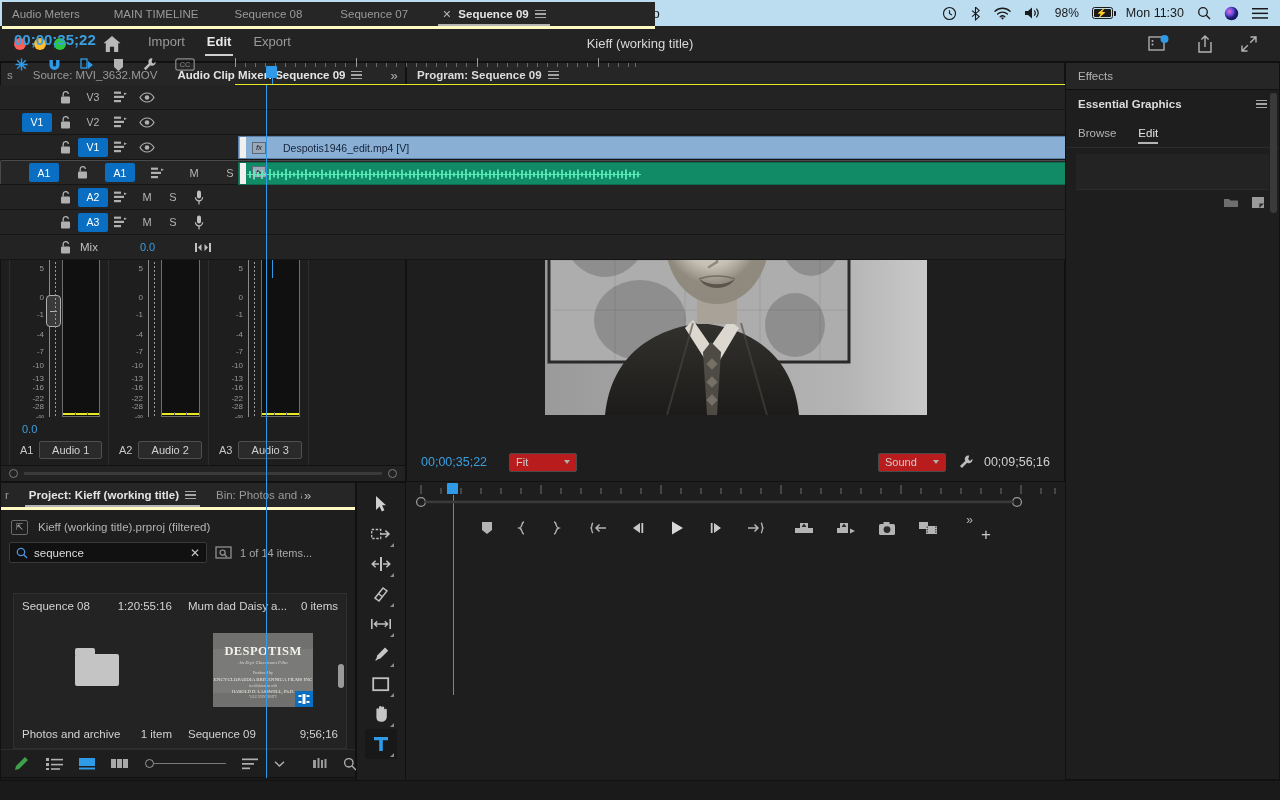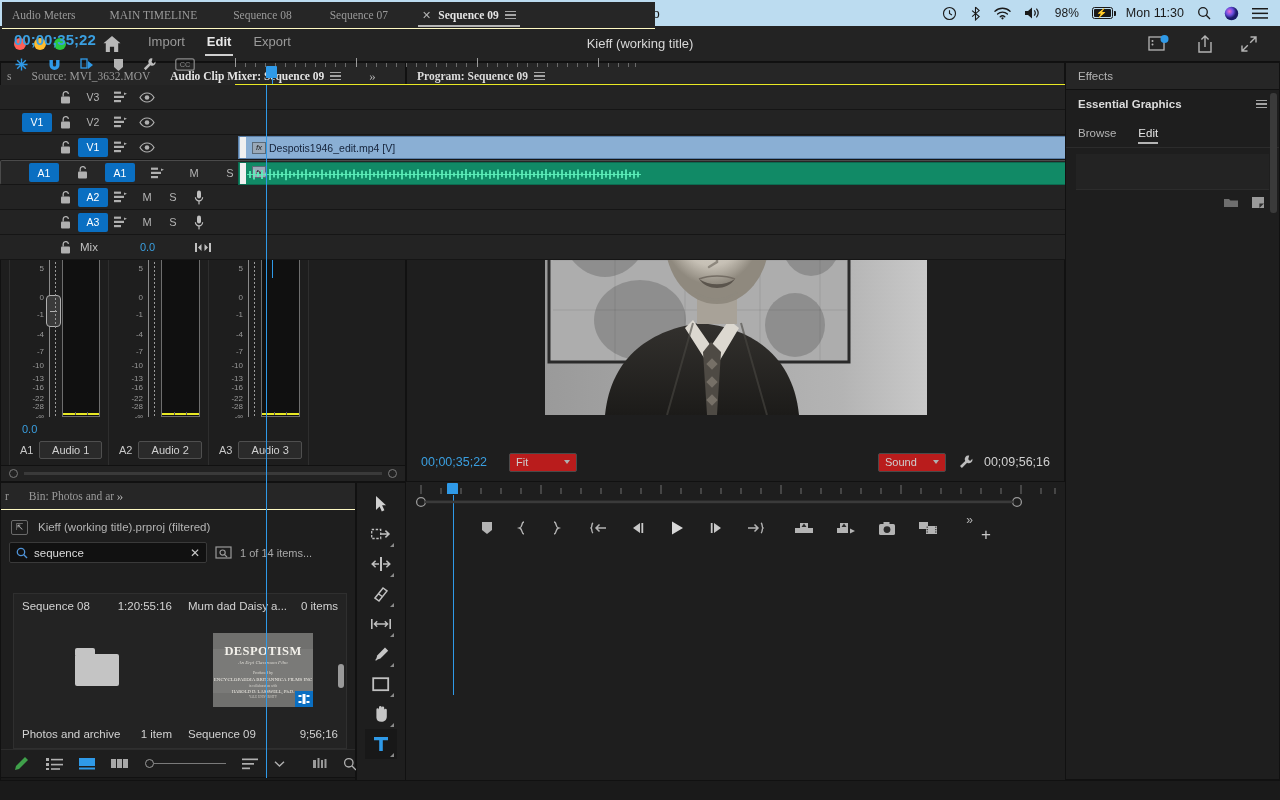--- a/index.html
+++ b/index.html
@@ -43,21 +43,21 @@
   .modes .m { color:#9a9a9a; position: relative; padding-bottom: 4px;}
   .modes .m.active { color:#e8e8e8; font-weight:bold; }
   .modes .m.active:after{content:"";position:absolute;left:-2px;right:-2px;bottom:-3px;height:2px;background:#d0d0d0;}
   .doctitle { position:absolute; left:0; right:0; text-align:center; font-size:13px; color:#d8d8d8; pointer-events:none;}
   .tb-right { margin-left:auto; display:flex; align-items:center; gap:26px; margin-right:22px; z-index:2;}
 
   
   .panel { position: absolute; background: #1e1e1e; border: 1px solid #111; }
   .panel-tabs {
     height: 27px; background: #262626; display:flex; align-items:center;
-    font-size: 11.5px; color: #9a9a9a; border-bottom: 1px solid #fef9c3; position:relative;font-family:Liberation Serif, serif;
+    font-size: 11.5px; color: #9a9a9a; border-bottom: 3px solid #fef9c3; position:relative;
   }
   .ptab { padding: 0 10px; height:27px; display:flex; align-items:center; white-space:nowrap; position:relative;}
   .ptab.active { color: #e4e4e4; font-weight: bold; }
   .ptab.active:after{content:"";position:absolute;left:6px;right:6px;bottom:2px;height:1.5px;background:#b4b4b4;}
   .hamb { margin-left:6px; display:inline-block; width:11px;}
   .hamb i{display:block;height:1.4px;background:#a4a4a4;margin:2.2px 0;}
 
   
   #audiomixer { left:0; top:62px; width:406px; height:420px; background:#1e1e1e; }
   .mixer-body { position:absolute; left:0; top:27px; right:0; bottom:16px; display:flex; }
@@ -153,21 +153,21 @@
   .trk.sel{background:#262626;}
   .srcind{width:30px;height:19px;margin-left:22px;display:flex;align-items:center;justify-content:center;font-size:10.5px;border-radius:2px;}
   .srcind.on{background:#0a6fc2;color:#fff;}
   .tgt{width:30px;height:19px;display:flex;align-items:center;justify-content:center;font-size:10.5px;border-radius:2px;color:#b4b4b4;}
   .tgt.on{background:#0a6fc2;color:#fff;}
   .trkicon{width:26px;display:flex;align-items:center;justify-content:center;color:#b0b0b0;}
   .tl-clips{position:absolute;left:235px;right:14px;top:0;bottom:0;}
   .clipv{position:absolute;left:3px;right:0;height:23px;background:#8aafd4;border:1px solid #5a7fa8;display:flex;align-items:center;}
   .clipa{position:absolute;left:3px;right:0;height:23px;background:#118a66;border:1px solid #0c6b50;overflow:hidden;}
   .fxbadge{width:14px;height:12px;background:#9aa9b8;border:1px solid #5a6a78;font-size:8px;font-style:italic;display:flex;align-items:center;justify-content:center;color:#202020;margin-left:14px;}
-  .clipname{font-size:10.5px;color:#15233a;margin-left:3px;}
+  .clipname{font-size:10.5px;color:#15233a;margin-left:17px;}
   .tl-foot{position:absolute;left:0;right:0;bottom:0;height:22px;}
   .tl-scroll{position:absolute;left:14px;right:14px;bottom:2px;height:12px;display:flex;align-items:center;justify-content:space-between;}
   .sdot{width:9px;height:9px;border:1.3px solid #8a8a8a;border-radius:50%;}
 
   
   #rightpanel{left:1065px;top:62px;width:215px;height:718px;background:#1e1e1e;}
   .rp-tab{height:27px;display:flex;align-items:center;padding:0 12px;font-size:11.5px;color:#b4b4b4;border-bottom:1px solid #111;background:#262626;}
   .rp-tab2{height:28px;display:flex;align-items:center;justify-content:space-between;padding:0 12px;font-size:11.5px;color:#dcdcdc;font-weight:bold;}
   .rp-sub{height:30px;display:flex;align-items:center;gap:22px;padding:0 12px;font-size:11.5px;color:#b4b4b4;border-bottom:1px solid #2c2c2c;}
   .rp-sub .s.active{color:#e4e4e4;position:relative;}
@@ -698,20 +698,28 @@
           </svg>
         </span>
     <span style="margin-left:6px;color:#b4b4b4;font-size:12px;align-self:flex-start;margin-top:4px;">»</span>
     <span style="color:#c8c8c8;font-size:17px;margin-left:-14px;align-self:flex-end;margin-bottom:2px;">+</span>
   </div>
 </div>
 
 <div class="panel" id="project">
   <div class="panel-tabs">
     <span class="ptab" style="padding-left:4px">r</span>
+    <span class="ptab active">
+      <span>Project: Kieff (working title)</span>
+      <span class="hamb">
+            <i></i>
+            <i></i>
+            <i></i>
+          </span>
+    </span>
     <span class="ptab" style="overflow:hidden;max-width:96px">Bin: Photos and ar</span>
     <span style="margin-left:2px;color:#b4b4b4;font-size:13px;">»</span>
   </div>
 
   <div class="proj-path" style="margin-top:6px">
     <span class="upicon">⇱</span>
     <span>Kieff (working title).prproj (filtered)</span>
   </div>
 
   <div class="searchrow">

